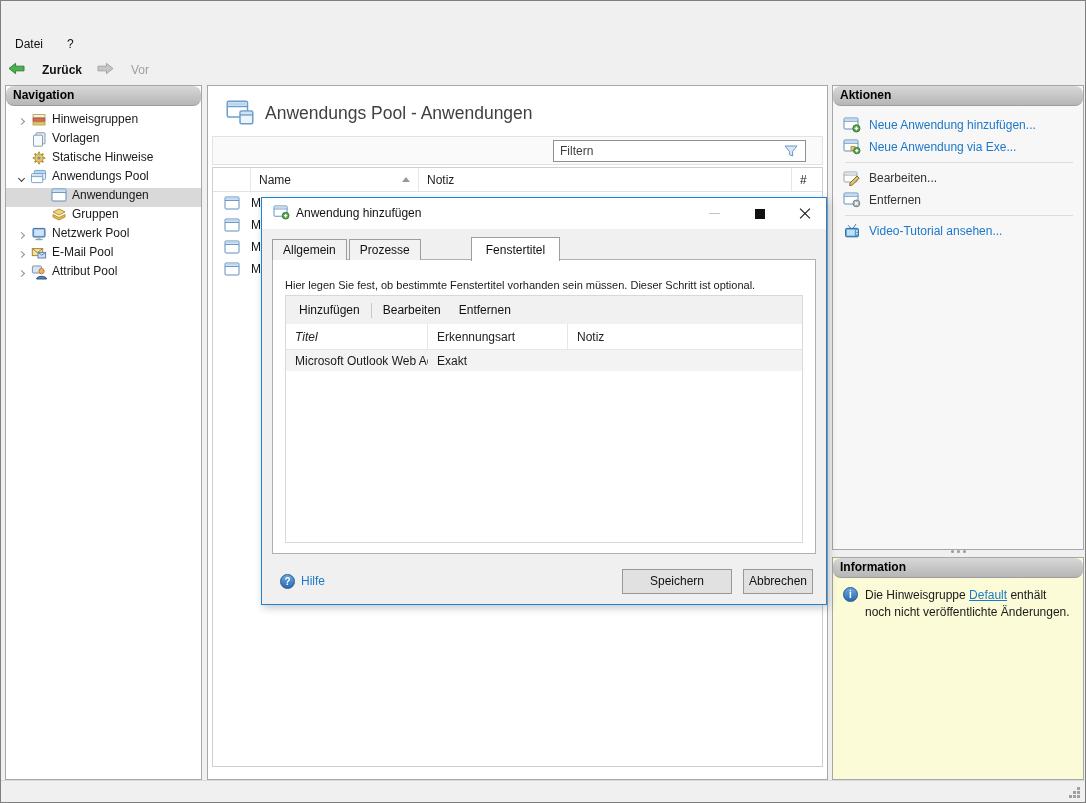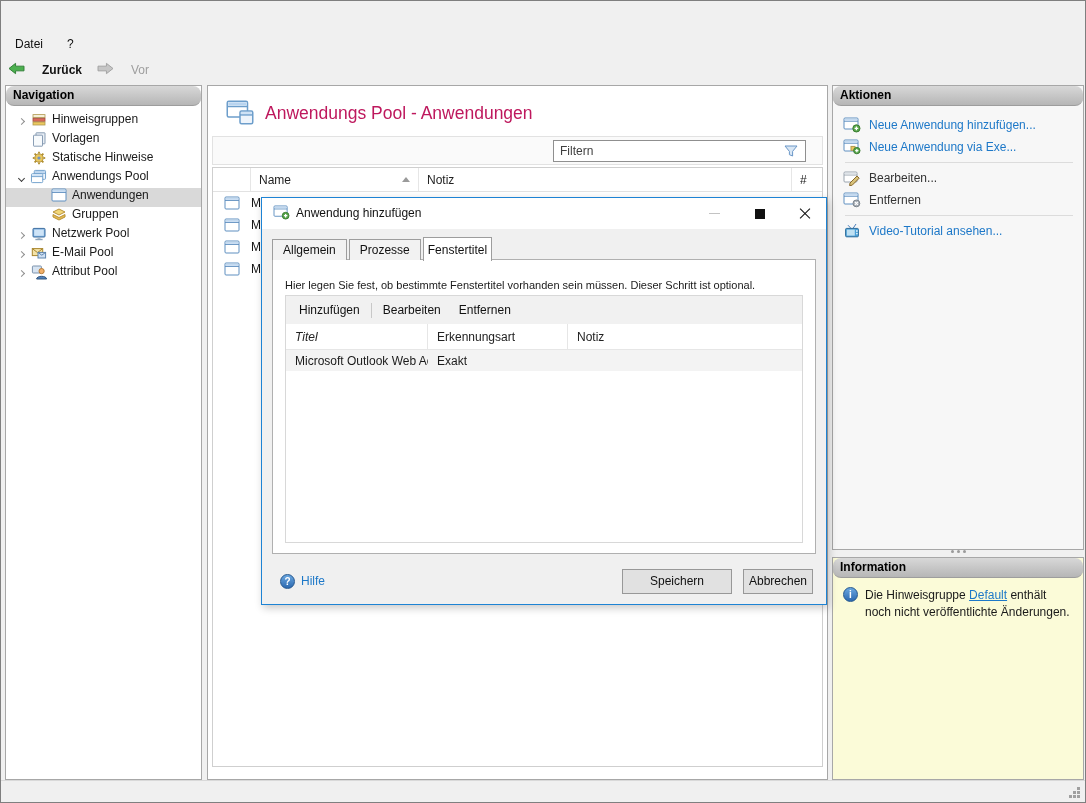--- a/index.html
+++ b/index.html
@@ -42,21 +42,21 @@
   .tree-row { display:flex; height:19px; padding-left:6px; cursor:default; white-space:nowrap; }
   .tree-row.sel { background:#d9d9d9; font-weight:normal; }
   .tree-row.lvl1 { padding-left:26px; }
   .expander { width:18px; display:flex; justify-content:center; align-items:center; flex:0 0 18px; }
   .chev { width:5px; height:5px; border-right:1.4px solid #8f8f8f; border-bottom:1.4px solid #8f8f8f; transform:rotate(-45deg); }
   .chev.open { transform:rotate(45deg); border-color:#3c3c3c; }
   .t-ico { width:17px; display:flex; justify-content:center; margin-right:5px; flex:0 0 17px; }
 
   
   .main-panel { left:206px; top:84px; width:621px; height:695px; }
-  .main-title { position:absolute; left:57px; top:17px; font-size:17.5px; color:#be185d; white-space:nowrap; }
+  .main-title { position:absolute; left:57px; top:17px; font-size:17.5px; color:#404040; white-space:nowrap; }
   .main-hicon { position:absolute; left:17px; top:13px; }
   .filterbar { position:absolute; left:4px; right:4px; top:50px; height:29px; background:#fafafa; border:1px solid #e2e2e2;}
   .filter-input { position:absolute; right:16px; top:3px; width:253px; height:22px; background:#fff;
                   border:1px solid #8f8f8f; display:flex; align-items:center; }
   .filter-input input { border:none; outline:none; flex:1; font:inherit; padding:0 6px; background:transparent; color:#333; }
   .filter-input input::placeholder { color:#3f3f3f; opacity:1; }
   .listbox { position:absolute; left:4px; right:4px; top:81px; bottom:12px; border:1px solid #cfcfcf; background:#fff; overflow:hidden; }
   .lhead { display:flex; height:24px; border-bottom:1px solid #e2e2e2; align-items:stretch; }
   .lhead .hc { display:flex; align-items:center; padding-left:8px; border-right:1px solid #e6e6e6; color:#222; }
   .hc.c0 { width:38px; } .hc.c1 { width:168px; } .hc.c2 { flex:1; } .hc.c3 { width:30px; border-right:none; }
@@ -95,21 +95,21 @@
   
   .dlg { position:absolute; left:260px; top:196px; width:566px; height:408px; background:#f0f0f0;
          border:1px solid #1d83d4; box-shadow:2px 3px 8px rgba(0,0,0,0.22); z-index:10; }
   .dlg-titlebar { position:absolute; left:0; top:0; right:0; height:31px; background:#fff; }
   .dlg-titlebar .d-ico { position:absolute; left:11px; top:7px; }
   .dlg-titlebar .d-ttl { position:absolute; left:34px; top:8px; color:#111; white-space:nowrap; }
   .dlg-controls { position:absolute; right:6px; top:0; height:31px; display:flex; gap:14px; }
   .dlg-controls .win-btn { width:31px; height:31px; }
   .dlg-tabs { position:absolute; left:10px; top:39px; display:flex; align-items:flex-end; z-index:3; }
   .tab { padding:3px 10px 3px; background:#f2f2f2; border:1px solid #9d9d9d; border-bottom:none; margin-right:2px; color:#111; }
-  .tab.active { background:#fff; padding:5px 4px 4px; margin-bottom:-1px; }
+  .tab.active { background:#fff; padding:5px 14px 4px; margin-bottom:-1px;margin-left:48px; }
   .dlg-page { position:absolute; left:10px; right:10px; top:61px; height:295px; background:#fff; border:1px solid #b0b0b0; z-index:2; }
   .dlg-desc { position:absolute; left:12px; top:11px; font-size:11px; white-space:nowrap; color:#1a1a1a;margin-top:8px; }
   .dlg-box { position:absolute; left:12px; right:12px; top:35px; bottom:10px; border:1px solid #d8d8d8; background:#fff; overflow:hidden; }
   .dlg-toolbar { display:flex; align-items:center; height:28px; background:#f1f1f1; padding-left:4px; }
   .tbar-btn { padding:0 9px; height:22px; display:flex; align-items:center; color:#111; }
   .tbar-sep { width:1px; height:15px; background:#c8c8c8; margin:0 2px; }
   .dgrid-head { display:flex; height:26px; align-items:stretch; border-bottom:1px solid #e6e6e6; }
   .dgrid-head .hc { display:flex; align-items:center; padding-left:9px; border-right:1px solid #e6e6e6; color:#222; }
   .dgrid-head .hc.w1 { width:142px;font-style:italic; } .dgrid-head .hc.w2 { width:140px; } .dgrid-head .hc.w3 { flex:1; border-right:none; }
   .dgrid-row { display:flex; height:21px; align-items:center; background:#f3f3f3; }

